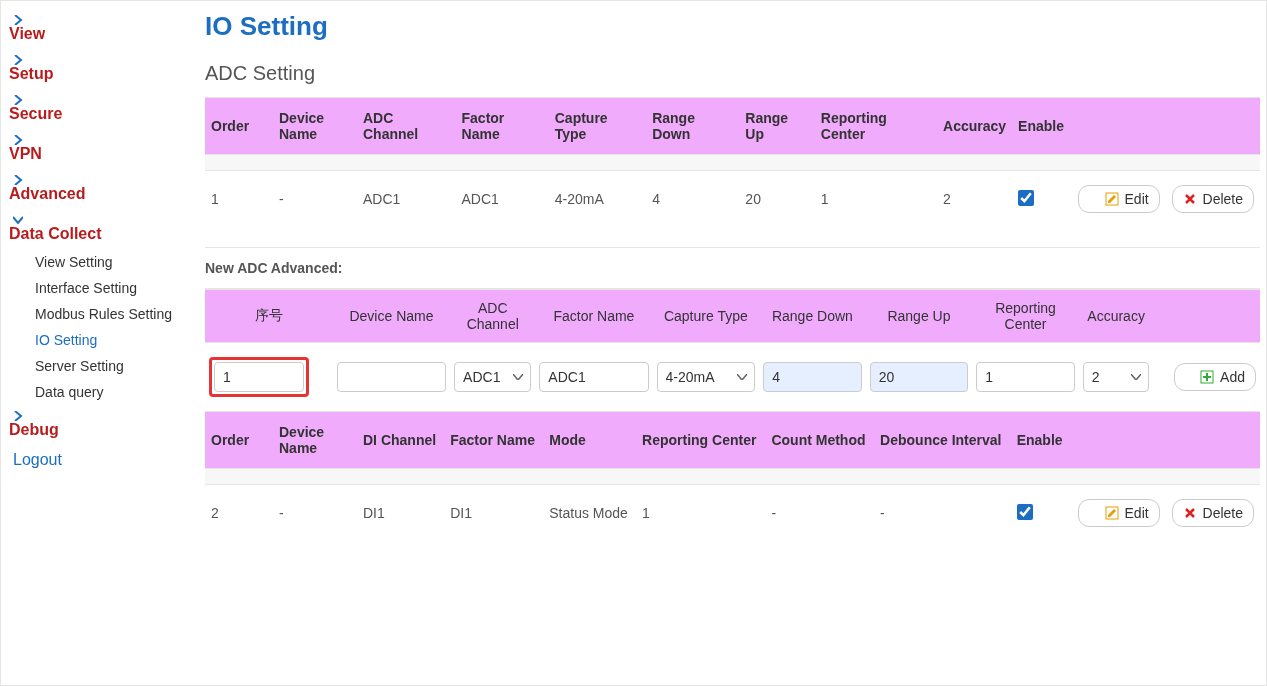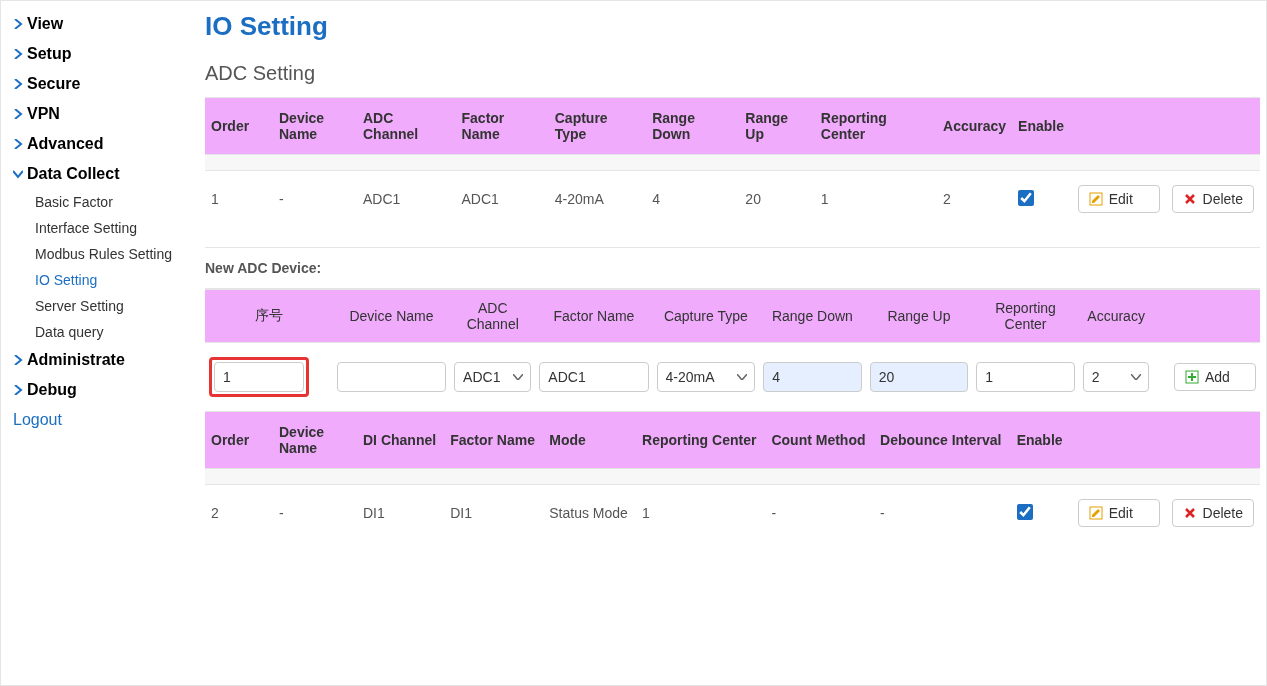--- a/index.html
+++ b/index.html
@@ -1,37 +1,37 @@
 <!DOCTYPE html>
 <html><head>
 <meta charset="utf-8">
 <style>
 * { box-sizing: border-box; margin: 0; padding: 0; }
 body { font-family: Arial, Helvetica, sans-serif; font-size: 14px; color: #333; background: #fff; }
 .container { display: flex; width: 1267px; min-height: 686px; border: 1px solid #e5e5e5; }
 .sidebar { width: 196px; padding: 8px 0 0 8px; flex-shrink: 0; }
-.nav-item { display: flex; align-items: center; padding: 6px 0; cursor: pointer; color: #000000; font-weight: bold; font-size: 16px; }
+.nav-item { display: flex; padding: 6px 0; cursor: pointer; color: #b91c1c; font-weight: bold; font-size: 16px; flex-direction: column; }
 .nav-item .chev { width: 18px; display: inline-flex; align-items: center; justify-content: center; color: #1b6ec2; }
 .nav-item.expanded .chev svg { transform: rotate(90deg); }
 .nav-sub { padding-left: 26px; }
 .nav-sub-item { display: block; padding: 5px 0; color: #333; font-size: 14px; font-weight: normal; cursor: pointer; }
 .nav-sub-item.active { color: #1b6ec2; }
 .logout { padding: 6px 0 6px 4px; color: #1b6ec2; font-size: 16px; cursor: pointer; }
 .main { flex: 1; padding: 10px 6px 10px 8px; overflow-x: hidden; }
 .page-title { color: #1b6ec2; font-size: 26px; font-weight: bold; margin-bottom: 20px; }
 .section-title { color: #555; font-size: 20px; font-weight: normal; margin: 20px 0 12px 0; }
 .section-subtitle-row { border-top: 1px solid #e5e5e5; border-bottom: 1px solid #e5e5e5; padding: 12px 0; color: #555; font-weight: bold; font-size: 14px; margin-top: 20px; }
 table { width: 100%; border-collapse: collapse; }
 thead th { text-align: left; font-weight: bold; color: #333; padding: 12px 6px; border-top: 1px solid #e5e5e5; background: #f0abfc; font-size: 14px; }
 tbody tr.spacer td { background: #f7f7f7; height: 16px; border-top: 1px solid #e5e5e5; border-bottom: 1px solid #e5e5e5; }
 tbody tr.datarow td { padding: 14px 6px; color: #555; }
 .btn { display: inline-flex; align-items: center; gap: 6px; background: #fff; border: 1px solid #ccc; border-radius: 4px; padding: 5px 10px; cursor: pointer; font-size: 14px; color: #333; }
 .btn .ico { width: 14px; height: 14px; display: inline-flex; align-items: center; justify-content: center; }
 .action-cell { white-space: nowrap; text-align: right; }
-.action-cell .btn { min-width: 82px; justify-content: flex-start; }
+.action-cell .btn { min-width: 82px; justify-content: flex-end; border-radius: 11px; }
 .action-cell .btn + .btn { margin-left: 8px; }
 input[type="checkbox"] { width: 16px; height: 16px; accent-color: #1b6ec2; cursor: pointer; }
 .form-table thead th { text-align: center; padding: 10px 4px; border-top: 1px solid #e5e5e5; border-bottom: 1px solid #e5e5e5; font-weight: normal; color: #333; }
 .form-row td { padding: 14px 4px; }
 .input { width: 100%; border: 1px solid #ccc; border-radius: 4px; padding: 6px 8px; font-size: 14px; color: #333; background: #fff; }
 .input.blue { background: #e6efff; }
 .select-wrap { position: relative; display: flex; align-items: center; }
 .select-wrap .input { padding-right: 22px; }
 .select-wrap .caret { position: absolute; right: 8px; pointer-events: none; color: #666; }
 .highlight-box { border: 3px solid #e63333; border-radius: 4px; padding: 2px; display: inline-block; }
@@ -87,34 +87,26 @@
     </div>
     <div class="nav-item expanded">
       <span class="chev">
           <svg width="10" height="10" viewBox="0 0 10 10">
             <path d="M2 0 L8 5 L2 10" fill="none" stroke="#1b6ec2" stroke-width="2"></path>
           </svg>
         </span>
       <span>Data Collect</span>
     </div>
     <div class="nav-sub">
-      <a class="nav-sub-item">Basic Factor</a>
+      <a class="nav-sub-item">View Setting</a>
       <a class="nav-sub-item">Interface Setting</a>
       <a class="nav-sub-item">Modbus Rules Setting</a>
       <a class="nav-sub-item active">IO Setting</a>
       <a class="nav-sub-item">Server Setting</a>
       <a class="nav-sub-item">Data query</a>
-    </div>
-    <div class="nav-item">
-      <span class="chev">
-          <svg width="10" height="10" viewBox="0 0 10 10">
-            <path d="M2 0 L8 5 L2 10" fill="none" stroke="#1b6ec2" stroke-width="2"></path>
-          </svg>
-        </span>
-      <span>Administrate</span>
     </div>
     <div class="nav-item">
       <span class="chev">
           <svg width="10" height="10" viewBox="0 0 10 10">
             <path d="M2 0 L8 5 L2 10" fill="none" stroke="#1b6ec2" stroke-width="2"></path>
           </svg>
         </span>
       <span>Debug</span>
     </div>
     <div class="logout">Logout</div>
@@ -171,21 +163,21 @@
                     <path d="M3 3 L11 11 M11 3 L3 11" stroke="#d22" stroke-width="2.5"></path>
                   </svg>
                 </span>
               <span>Delete</span>
             </button>
           </td>
         </tr>
       </tbody>
     </table>
 
-    <div class="section-subtitle-row">New ADC Device:</div>
+    <div class="section-subtitle-row">New ADC Advanced:</div>
     <table class="form-table">
       <thead>
         <tr>
           <th style="width:120px">序号</th>
           <th style="width:110px">Device Name</th>
           <th style="width:80px">ADC Channel</th>
           <th style="width:110px">Factor Name</th>
           <th style="width:100px">Capture Type</th>
           <th style="width:100px">Range Down</th>
           <th style="width:100px">Range Up</th>

